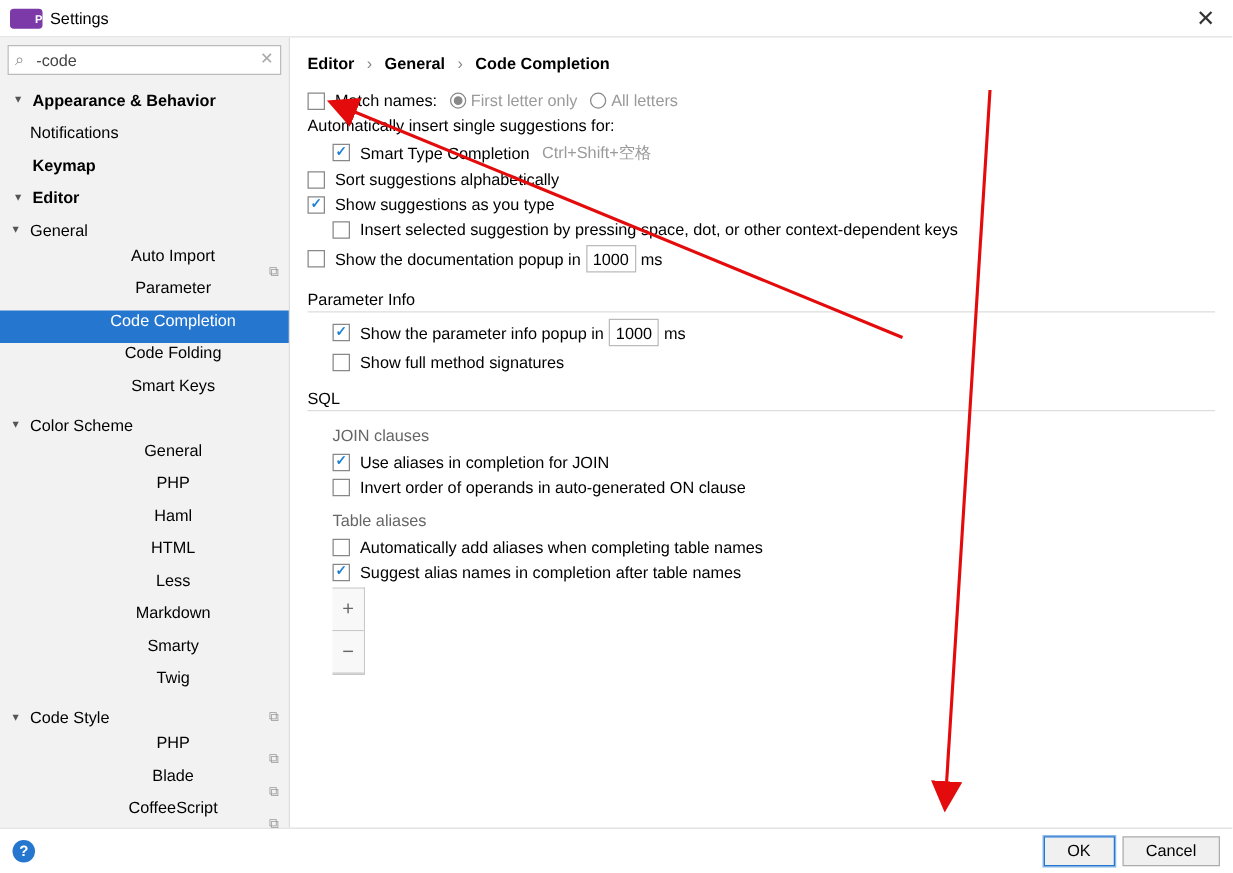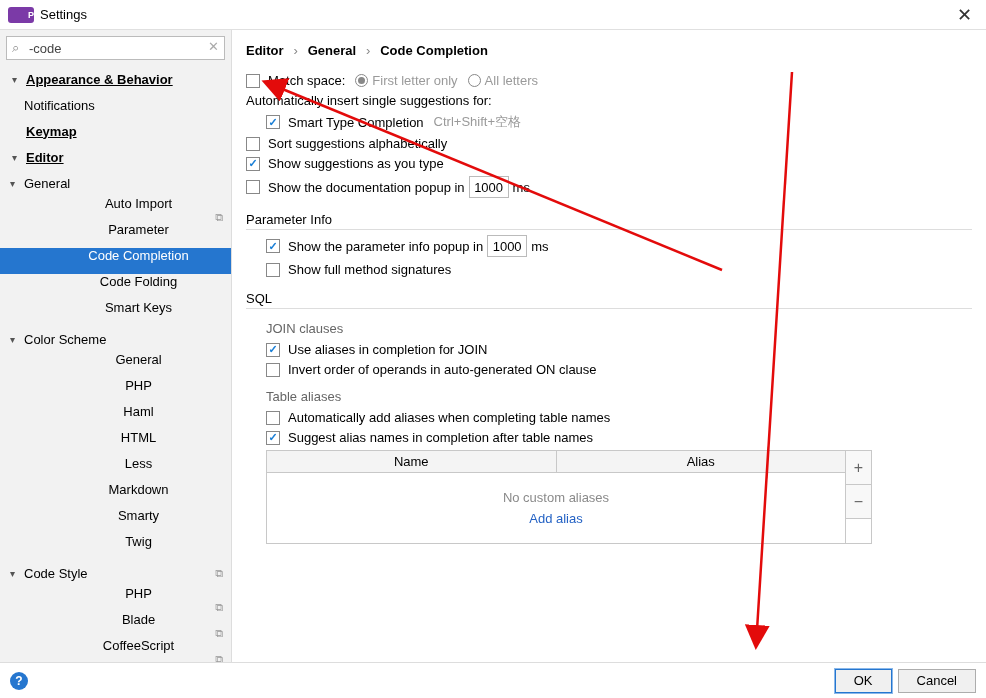--- a/index.html
+++ b/index.html
@@ -16,21 +16,21 @@
 .search-row { padding: 6px; }
 .search-input { width: 100%; height: 24px; border: 1px solid #bbb; padding: 0 22px 0 22px; font-size:13px; color:#444; }
 .search-wrap { position:relative; }
 .search-wrap .mag { position:absolute; left:6px; top:4px; color:#888; }
 .search-wrap .clr { position:absolute; right:6px; top:3px; color:#aaa; cursor:pointer; }
 
 .tree { flex:1; overflow-y:auto; }
 .tree-item { display:flex; align-items:center; height:26px; padding-left: 10px; cursor:pointer; color:#000;}
 .tree-item.selected { background:#2576cf; color:#fff; }
 .tree-item .chev { width:14px; display:inline-block; color:#555; font-size:10px;}
-.tree-item.bold > span.label { font-weight:bold;text-decoration:underline; }
+.tree-item.bold > span.label { font-weight:bold; }
 .lvl0 { padding-left: 12px; }
 .lvl1 { }
 .lvl2 { padding-left: 46px; flex-direction: column; }
 .tree-item .copy-icon { margin-left:auto; margin-right:8px; color:#999; font-size:11px;}
 
 .main { flex:1; position:relative; overflow:hidden; }
 .breadcrumb { padding: 12px 14px 10px; font-weight:bold; color:#000; font-size:14px;}
 .breadcrumb .sep { color:#888; font-weight:normal; margin:0 6px; }
 .content { padding: 0 14px 10px; overflow-y:auto; height: calc(100% - 40px); }
 
@@ -189,21 +189,21 @@
       <span>Editor</span>
       <span class="sep">›</span>
       <span>General</span>
       <span class="sep">›</span>
       <span>Code Completion</span>
     </div>
 
     <div class="content">
       <div class="row">
         <span class="checkbox"></span>
-        <span>Match space:</span>
+        <span>Match names:</span>
         <span style="width:10px"></span>
         <span class="radio sel disabled"></span>
         <span class="disabled">First letter only</span>
         <span style="width:10px"></span>
         <span class="radio disabled"></span>
         <span class="disabled">All letters</span>
       </div>
       <div class="row">
           <span>Automatically insert single suggestions for:</span>
         </div>
@@ -213,20 +213,24 @@
         <span class="hint">Ctrl+Shift+空格</span>
       </div>
       <div class="row">
         <span class="checkbox"></span>
         <span>Sort suggestions alphabetically</span>
       </div>
       <div class="row">
         <span class="checkbox checked"></span>
         <span>Show suggestions as you type</span>
       </div>
+      <div class="row indent1">
+        <span class="checkbox"></span>
+        <span>Insert selected suggestion by pressing space, dot, or other context-dependent keys</span>
+      </div>
       <div class="row">
         <span class="checkbox"></span>
         <span>Show the documentation popup in</span>
         <input class="num-input" value="1000" style="">
         <span>ms</span>
       </div>
 
       <div class="section-head">Parameter Info</div>
       <div class="row indent1">
         <span class="checkbox checked"></span>
@@ -253,30 +257,20 @@
       <div class="row indent1">
         <span class="checkbox"></span>
         <span>Automatically add aliases when completing table names</span>
       </div>
       <div class="row indent1">
         <span class="checkbox checked"></span>
         <span>Suggest alias names in completion after table names</span>
       </div>
 
       <div class="alias-table">
-        <div class="alias-grid">
-          <div class="alias-head">
-            <div>Name</div>
-            <div>Alias</div>
-          </div>
-          <div class="alias-body">
-            <span>No custom aliases</span>
-            <a href="#">Add alias</a>
-          </div>
-        </div>
         <div class="alias-side">
           <button>+</button>
           <button>−</button>
         </div>
       </div>
     </div>
 
     <svg class="annot-svg" width="754" height="632">
       <defs>
         <marker id="ah" markerWidth="10" markerHeight="10" refX="2" refY="5" orient="auto">

